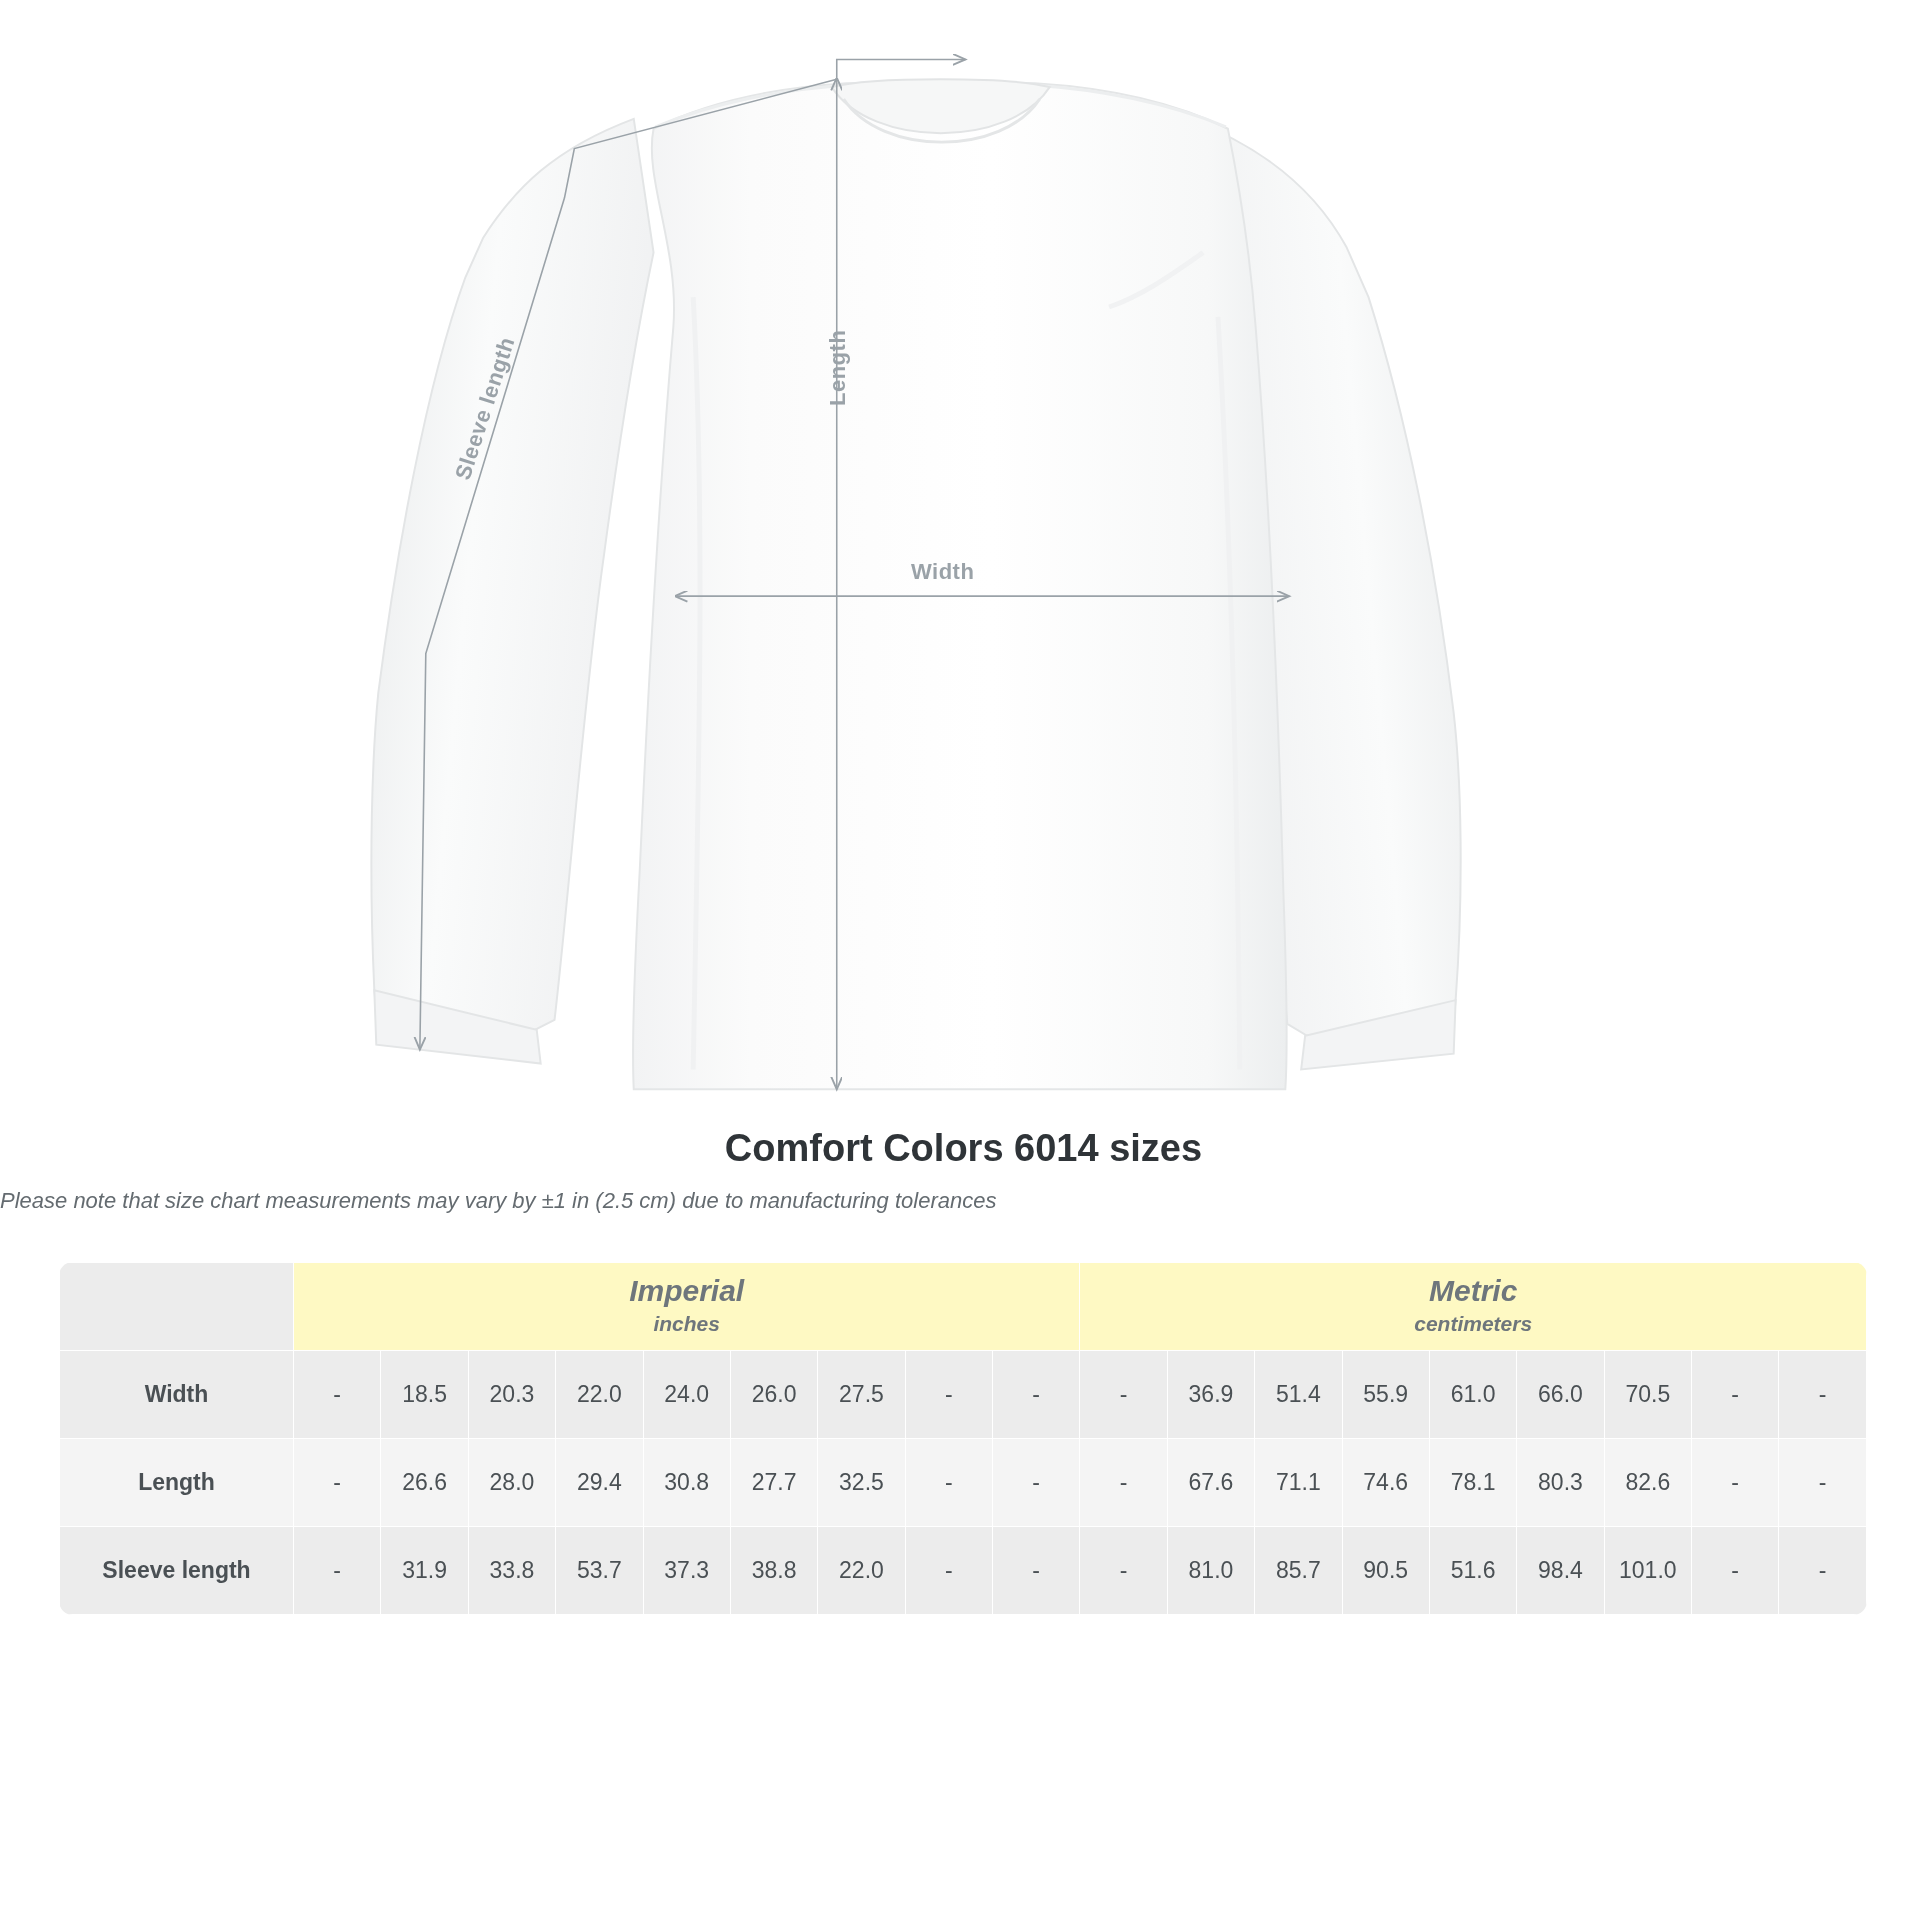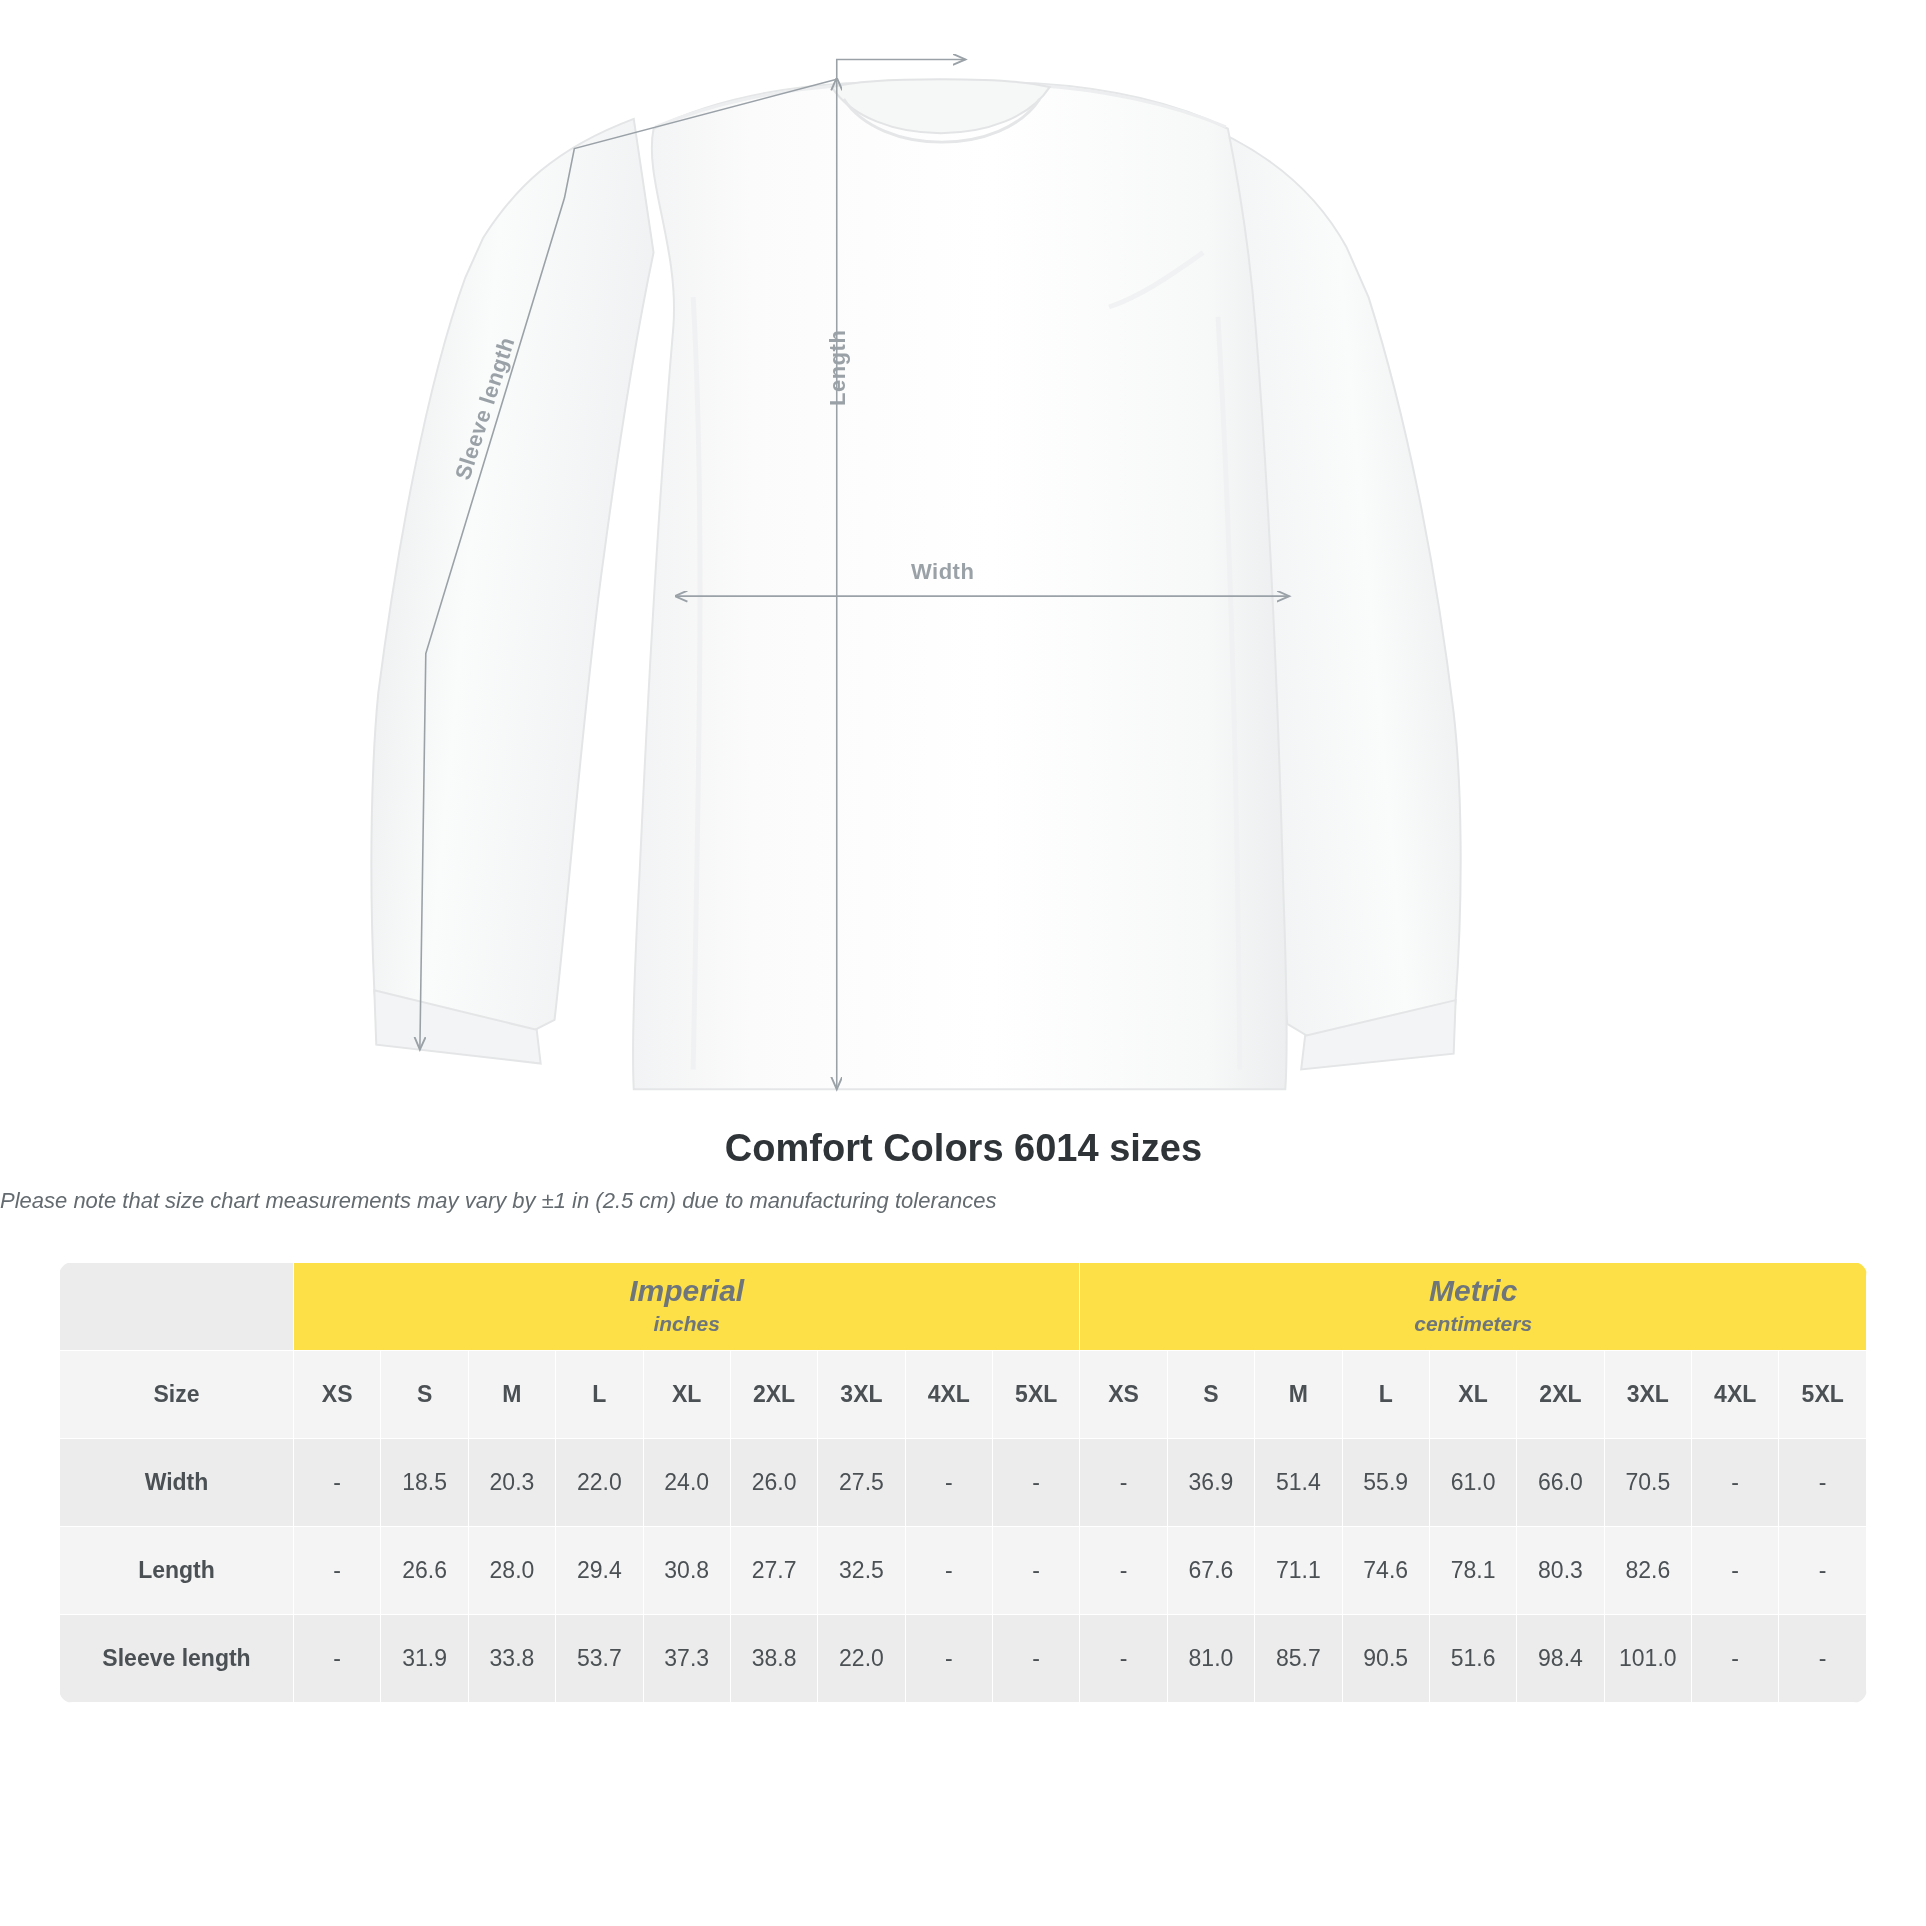--- a/index.html
+++ b/index.html
@@ -86,21 +86,21 @@
   }
   table.size-table td, table.size-table th {
     border: 1px solid #ffffff;
     text-align: center;
     font-size: 23px;
     color: #4a5054;
     padding: 0;
     height: 87px;
   }
   .unit-header-cell {
-    background: #fde047;
+    background: #fef9c3;
     height: 131px;
     vertical-align: middle;
   }
   .unit-header-cell.blank {
     background: #ececec;
   }
   .unit-title {
     font-size: 30px;
     font-style: italic;
     font-weight: bold;
@@ -250,41 +250,20 @@
           <th class="unit-header-cell blank"></th>
           <th class="unit-header-cell" colspan="9">
             <div class="unit-title">Imperial</div>
             <div class="unit-sub">inches</div>
           </th>
           <th class="unit-header-cell" colspan="9">
             <div class="unit-title">Metric</div>
             <div class="unit-sub">centimeters</div>
           </th>
         </tr>
-        <tr class="row-b">
-          <th class="size-head-cell">Size</th>
-          <th class="size-head-cell">XS</th>
-          <th class="size-head-cell">S</th>
-          <th class="size-head-cell">M</th>
-          <th class="size-head-cell">L</th>
-          <th class="size-head-cell">XL</th>
-          <th class="size-head-cell">2XL</th>
-          <th class="size-head-cell">3XL</th>
-          <th class="size-head-cell">4XL</th>
-          <th class="size-head-cell">5XL</th>
-          <th class="size-head-cell">XS</th>
-          <th class="size-head-cell">S</th>
-          <th class="size-head-cell">M</th>
-          <th class="size-head-cell">L</th>
-          <th class="size-head-cell">XL</th>
-          <th class="size-head-cell">2XL</th>
-          <th class="size-head-cell">3XL</th>
-          <th class="size-head-cell">4XL</th>
-          <th class="size-head-cell">5XL</th>
-        </tr>
       </thead>
       <tbody>
         <tr class="row-a">
           <td class="row-label">Width</td>
           <td class="data">-</td>
           <td class="data">18.5</td>
           <td class="data">20.3</td>
           <td class="data">22.0</td>
           <td class="data">24.0</td>
           <td class="data">26.0</td>

